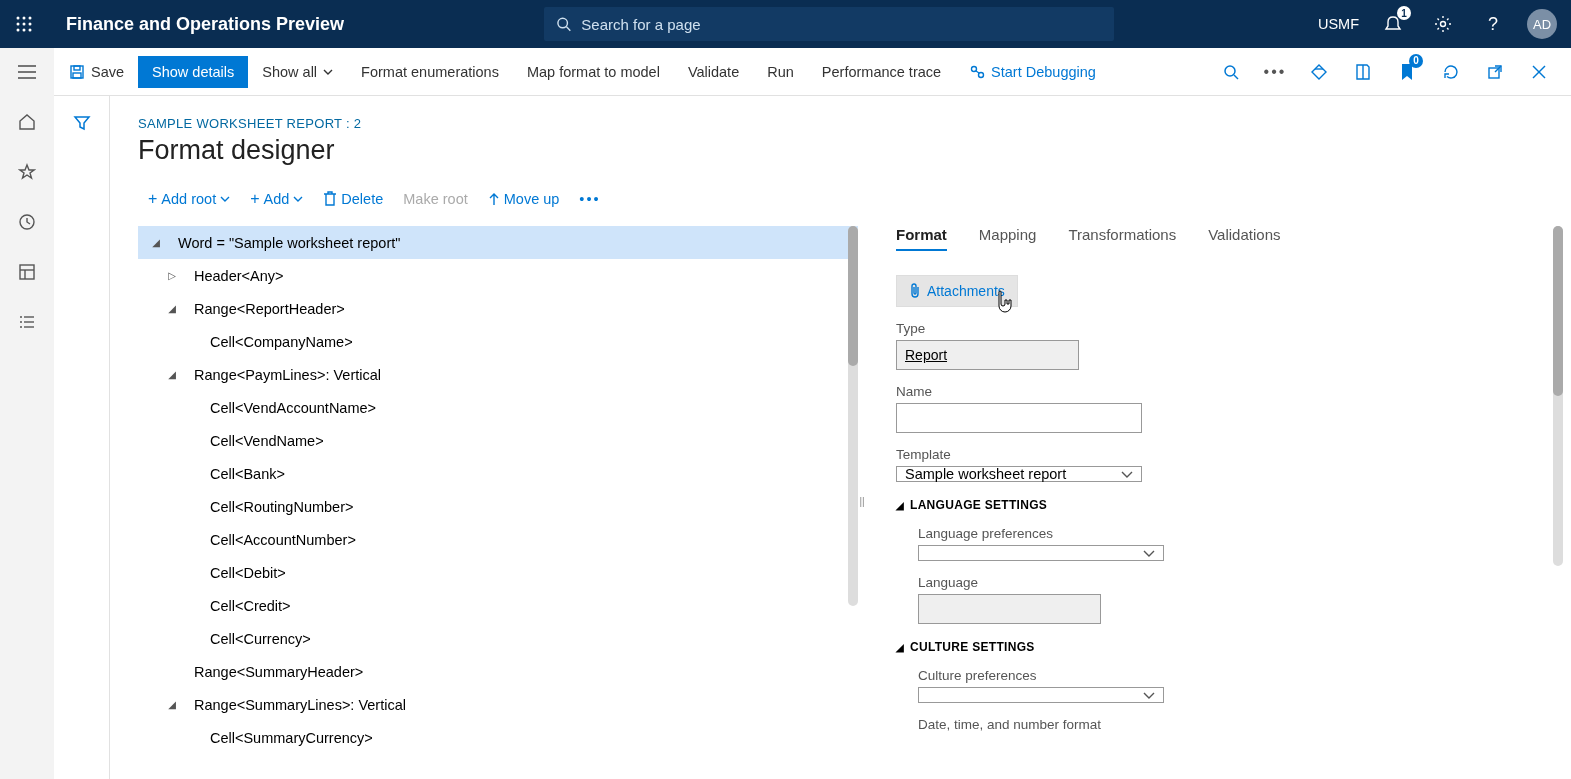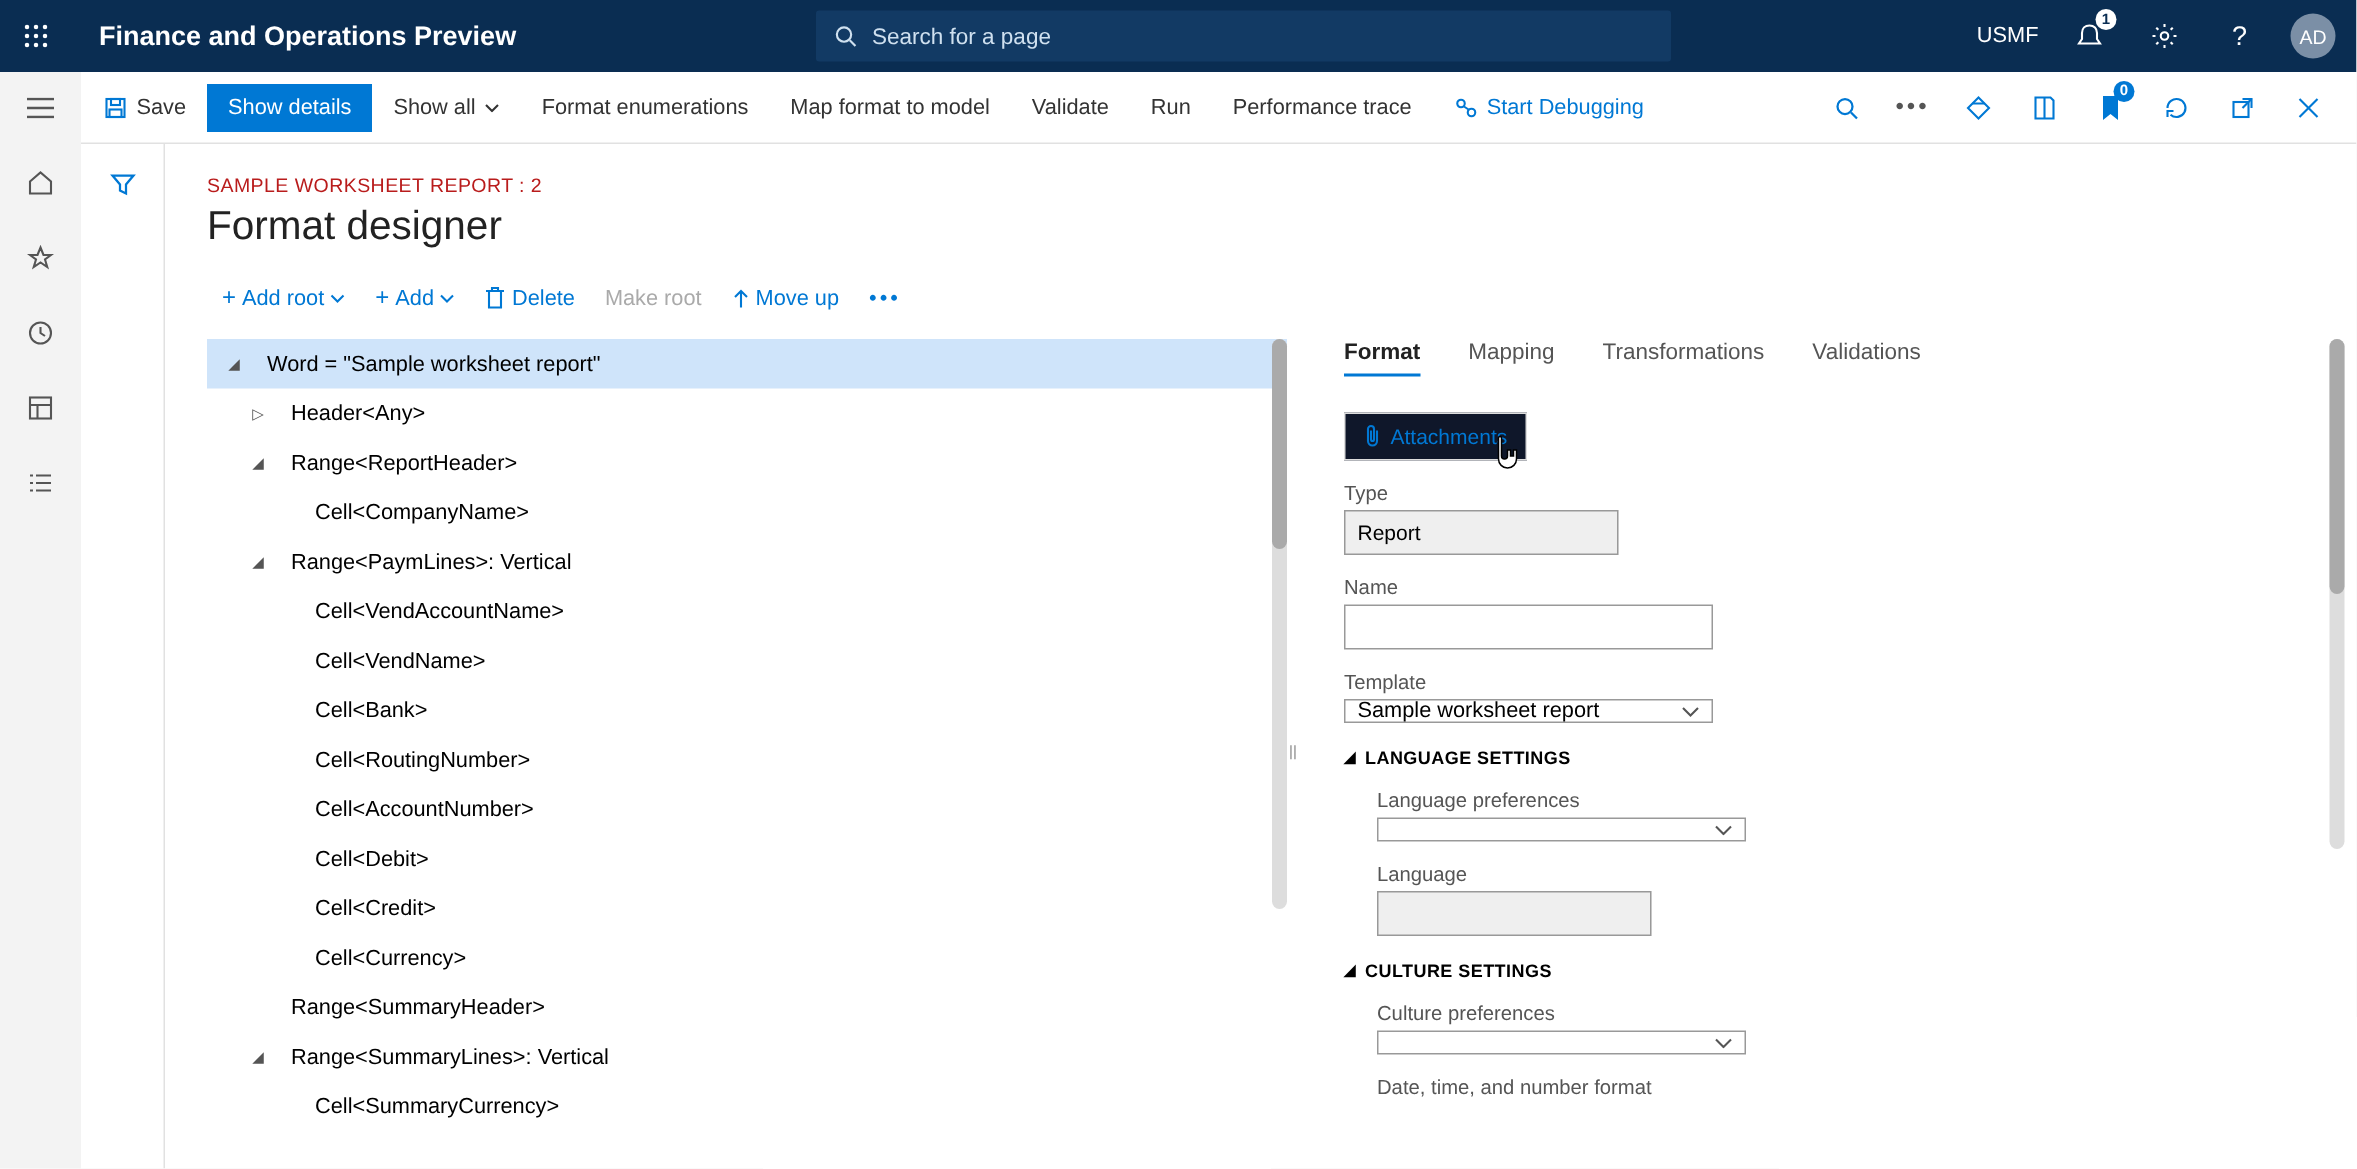--- a/index.html
+++ b/index.html
@@ -21,45 +21,45 @@
 .toolbar .tb-item.save svg { stroke: #0078d4; fill: none; }
 .toolbar .tb-item.active { background: #0078d4; color: #fff; }
 .toolbar .tb-item.debug { color: #0078d4; }
 .toolbar .tb-right { margin-left: auto; display: flex; align-items: center; gap: 8px; padding-right: 14px; }
 .toolbar .tb-right .ricon { width: 36px; height: 36px; display: flex; align-items: center; justify-content: center; cursor: pointer; color: #0078d4; position: relative; }
 .left-rail { position: absolute; left: 0; top: 48px; width: 54px; bottom: 0; background: #f3f3f3; display: flex; flex-direction: column; align-items: center; padding-top: 12px; gap: 26px; }
 .left-rail .rail-icon { width: 24px; height: 24px; cursor: pointer; display: flex; align-items: center; justify-content: center; color: #555; }
 .filter-col { position: absolute; left: 54px; top: 96px; width: 56px; bottom: 0; background: #fff; border-right: 1px solid #e1e1e1; display: flex; justify-content: center; padding-top: 18px; }
 .filter-col .filter-icon { color: #0078d4; cursor: pointer; }
 .main { position: absolute; left: 110px; top: 96px; right: 0; bottom: 0; background: #fff; padding: 20px 28px 0 28px; }
-.breadcrumb { font-size: 13px; color: #b91c1c; letter-spacing: .3px; }
+.breadcrumb { font-size: 13px; color: #0369a1; letter-spacing: .3px; }
 .page-title { font-size: 27px; font-weight: 400; margin-top: 4px; color: #222; }
 .page-toolbar { display: flex; align-items: center; gap: 20px; margin-top: 24px; padding-left: 10px; font-size: 14.5px; }
 .page-toolbar .pt-item { cursor: pointer; display: flex; align-items: center; gap: 4px; color: #0078d4; }
 .page-toolbar .pt-item.disabled { color: #aaa; cursor: default; }
 .content-split { display: flex; margin-top: 18px; height: 550px; }
 .tree-panel { width: 720px; position: relative; }
 .tree { font-size: 14.5px; }
 .tree-row { display: flex; align-items: center; height: 33px; padding-left: 10px; cursor: pointer; }
 .tree-row.selected { background: #cfe4fa; }
 .tree-row .arrow { width: 16px; display: inline-flex; justify-content: center; color: #555; font-size: 10px; }
 .tree-row .arrow.hidden { visibility: hidden; }
 .tree-row .label { margin-left: 14px; }
 .tree-scrollbar { position: absolute; right: 0; top: 0; width: 10px; height: 380px; background: #ddd; border-radius: 5px; }
 .tree-scrollbar .thumb { width: 100%; height: 140px; background: #aaa; border-radius: 5px; }
 .right-panel { flex: 1; padding-left: 30px; position: relative; }
 .tabs { display: flex; gap: 32px; font-size: 15px; }
 .tabs .tab { padding-bottom: 6px; cursor: pointer; color: #555; }
 .tabs .tab.active { color: #222; font-weight: 600; border-bottom: 2px solid #0078d4; }
-.attach-btn { margin-top: 24px; display: inline-flex; align-items: center; gap: 6px; background: #0f172a; border: 1px solid #ddd; padding: 7px 12px; color: #0078d4; cursor: pointer; font-size: 14px; position: relative; }
+.attach-btn { margin-top: 24px; display: inline-flex; align-items: center; gap: 6px; background: #e5e5e5; border: 1px solid #ddd; padding: 7px 12px; color: #0078d4; cursor: pointer; font-size: 14px; position: relative; }
 .cursor-img { position: absolute; left: 98px; top: 14px; pointer-events: none; }
 .field-group { margin-top: 14px; }
 .field-label { font-size: 13.5px; color: #555; margin-bottom: 4px; }
 .field-input { width: 246px; height: 30px; border: 1px solid #999; padding: 0 8px; font-size: 14px; background: #fff; }
-.field-input.readonly { background: #efefef; }
+.field-input.readonly { background: #efefef; text-decoration: underline; }
 .field-select { width: 246px; height: 16px; border: 1px solid #999; display: flex; align-items: center; justify-content: space-between; padding: 0 8px; font-size: 14.5px; background: #fff; cursor: pointer; }
 .section-header { display: flex; align-items: center; gap: 6px; margin-top: 16px; font-size: 12px; font-weight: 700; letter-spacing: .3px; cursor: pointer; }
 .indent-fields { padding-left: 22px; }
 .right-scrollbar { position: absolute; right: 4px; top: 0; width: 10px; height: 340px; background: #ddd; border-radius: 5px; }
 .right-scrollbar .thumb { width: 100%; height: 170px; background: #aaa; border-radius: 5px; }
 .splitter { width: 8px; display:flex; align-items:center; justify-content:center; color:#888; font-size:10px; cursor: col-resize; }
 </style>
 </head>
 <body>
 

